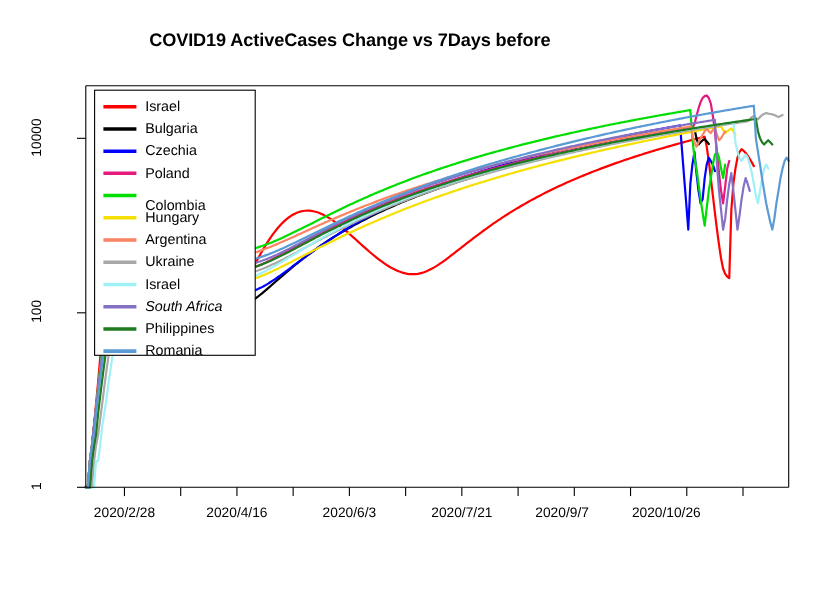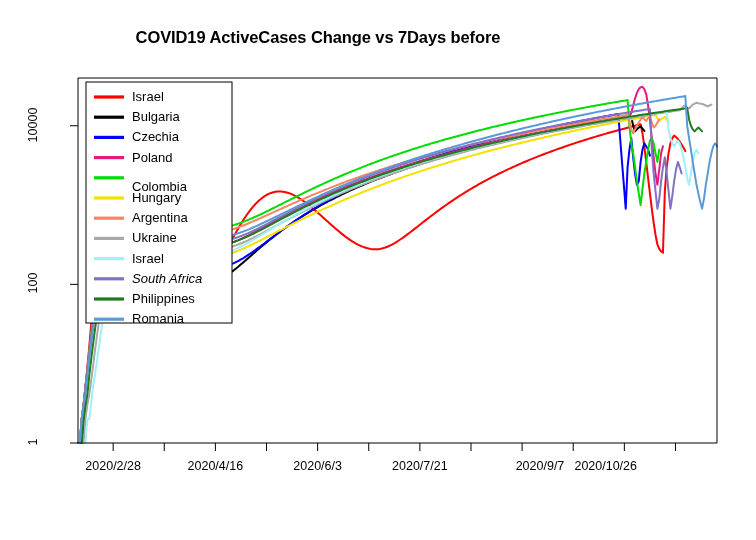--- a/index.html
+++ b/index.html
@@ -111,21 +111,21 @@
         <line x1="94" y1="299" x2="124" y2="299" stroke="#1E7B1E" stroke-width="3.2"></line>
         <line x1="94" y1="319.2" x2="124" y2="319.2" stroke="#5B9BD5" stroke-width="3.2"></line>
       </g>
   </svg>
 
   <div id="xtick-labels">
       <div class="axis-label" style="left: 68.145px; top: 459px; width: 90px; text-align: center;">2020/2/28</div>
       <div class="axis-label" style="left: 170.385px; top: 459px; width: 90px; text-align: center;">2020/4/16</div>
       <div class="axis-label" style="left: 272.625px; top: 459px; width: 90px; text-align: center;">2020/6/3</div>
       <div class="axis-label" style="left: 374.865px; top: 459px; width: 90px; text-align: center;">2020/7/21</div>
-      <div class="axis-label" style="left: 495px; top: 459px; width: 90px; text-align: center;">2020/9/7</div>
+      <div class="axis-label" style="left: 466px; top: 459px; width: 90px; text-align: center;">2020/9/7</div>
       <div class="axis-label" style="left: 547px; top: 459px; width: 90px; text-align: right;">2020/10/26</div>
     </div>
   <div id="ytick-labels">
       <div class="axis-label ylab" style="left: 0px; top: 435px; width: 66px; text-align: center;">1</div>
       <div class="axis-label ylab" style="left: 0px; top: 276.375px; width: 66px; text-align: center;">100</div>
       <div class="axis-label ylab" style="left: 0px; top: 117.751px; width: 66px; text-align: center;">10000</div>
     </div>
   <div id="legend-labels">
       <div class="legend-text" style="left: 132px; top: 89px;">Israel</div>
       <div class="legend-text" style="left: 132px; top: 109.2px;">Bulgaria</div>

